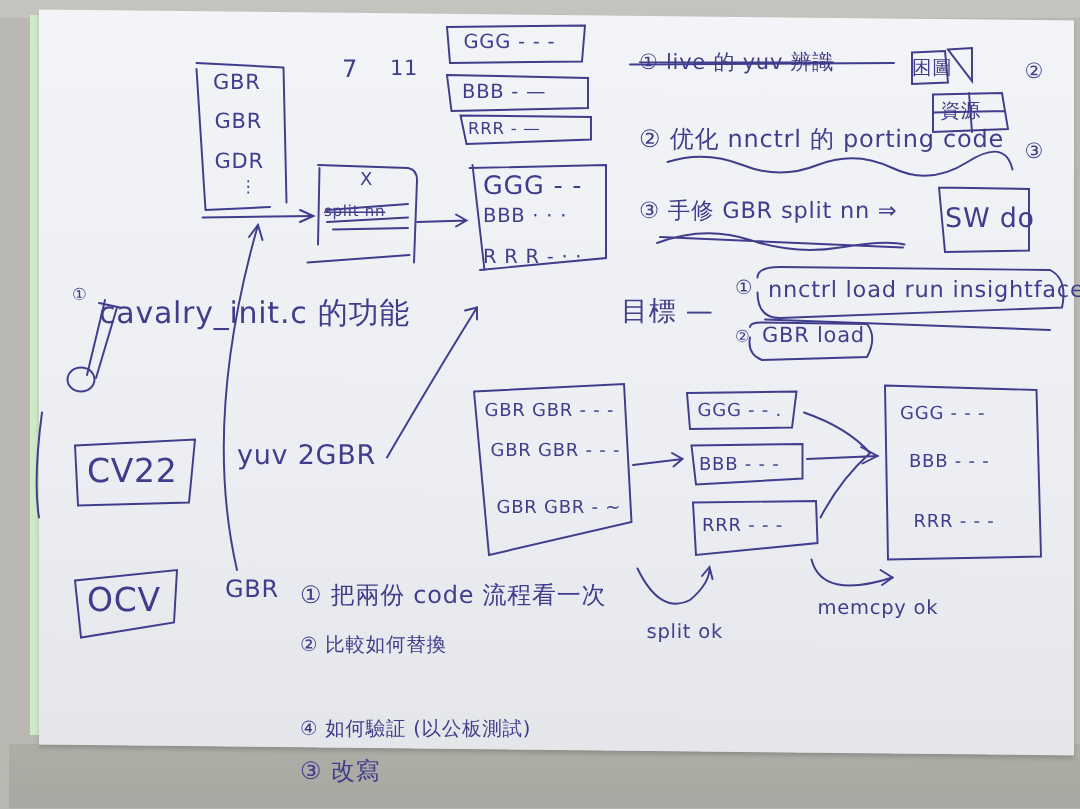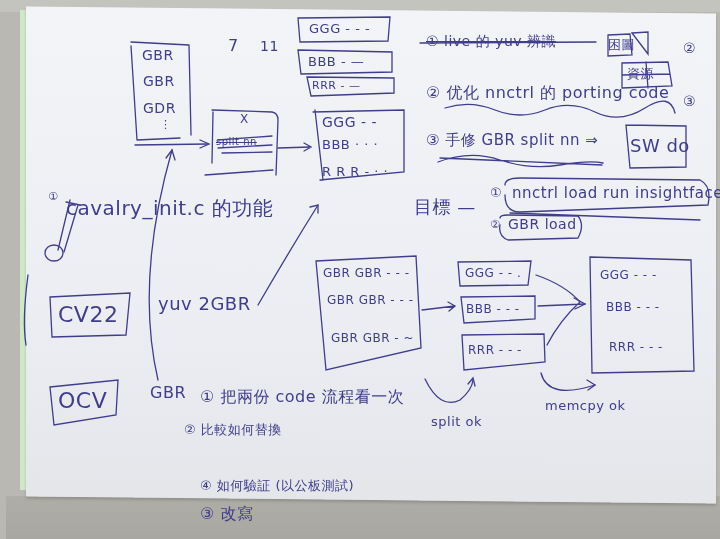--- a/index.html
+++ b/index.html
@@ -119,21 +119,21 @@
   <div class="hw" style="left:160px;top:118px;font-size:11px;">⋮</div>
 </div>
 
 <div class="hw" style="left:240px;top:112px;font-size:12px;">X</div>
 <div class="hw strike" style="left:216px;top:136px;font-size:10px;">split nn</div>
 
 <div class="hw" style="left:309px;top:21px;font-size:13px;">GGG - - -</div>
 <div class="hw" style="left:308px;top:54px;font-size:13px;">BBB - —</div>
 <div class="hw" style="left:312px;top:79px;font-size:11px;">RRR - —</div>
 
-<div class="hw" style="left:322px;top:114px;font-size:14px;">GGG - -</div>
+<div class="hw" style="left:322px;top:114px;font-size:17px;">GGG - -</div>
 <div class="hw" style="left:322px;top:137px;font-size:13px;">BBB · · ·</div>
 <div class="hw" style="left:322px;top:164px;font-size:13px;">R R R - · ·</div>
 
 <div>
   <div class="hw strike" style="left:426px;top:33px;font-size:14px;">
     <span>①</span>
     <span>live 的 yuv 辨識</span>
   </div>
   <div class="hw" style="left:608px;top:36px;font-size:13px;">困圖</div>
 
@@ -181,21 +181,21 @@
 <div class="hw" style="left:609px;top:340px;font-size:12px;">RRR - - -</div>
 
 <div class="hw" style="left:431px;top:414px;font-size:13px;">split ok</div>
 <div class="hw" style="left:545px;top:398px;font-size:13px;">memcpy ok</div>
 
 <div class="hw" style="left:150px;top:383px;font-size:16px;">GBR</div>
 <div class="hw" style="left:200px;top:387px;font-size:16px;">
   <span>①</span>
   <span>把兩份 code 流程看一次</span>
 </div>
-<div class="hw" style="left:184px;top:421px;font-size:13px;">
+<div class="hw" style="left:200px;top:421px;font-size:13px;">
   <span>②</span>
   <span>比較如何替換</span>
 </div>
 <div class="hw" style="left:200px;top:456px;font-size:16px;margin-top:48px;">
   <span>③</span>
   <span>改寫</span>
 </div>
 <div class="hw" style="left:200px;top:477px;font-size:13px;">
   <span>④</span>
   <span>如何驗証 (以公板測試)</span>

